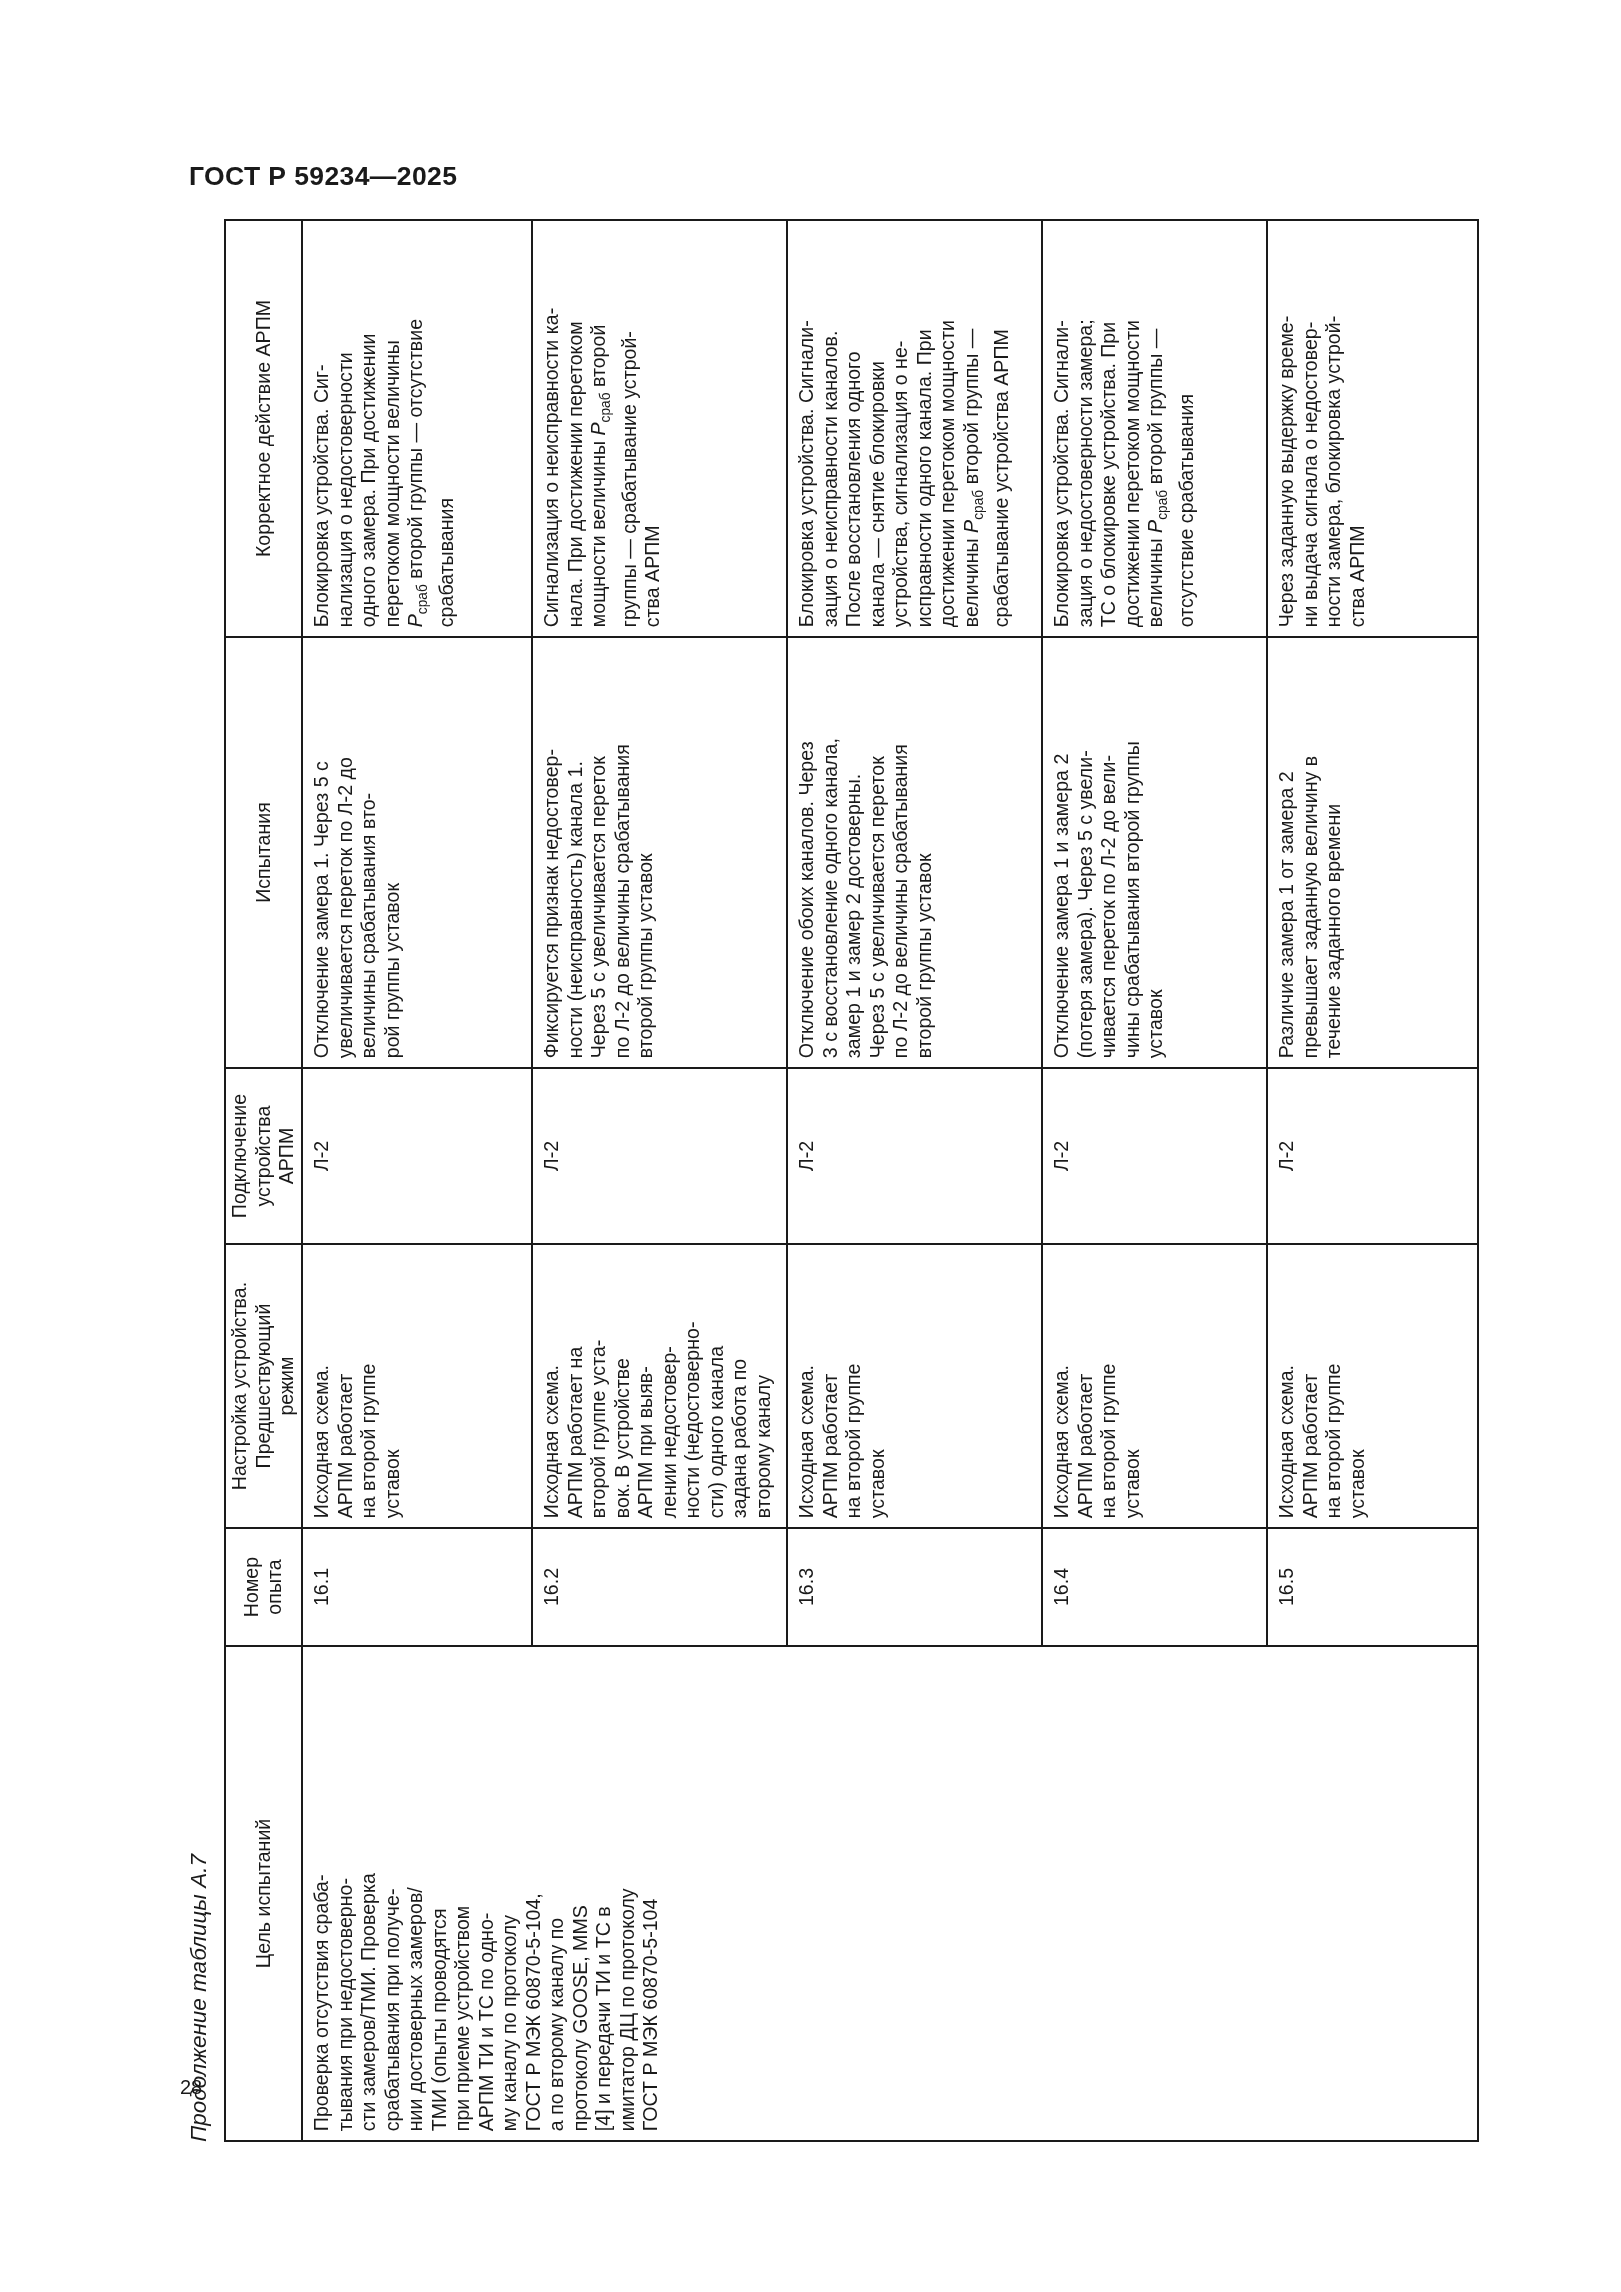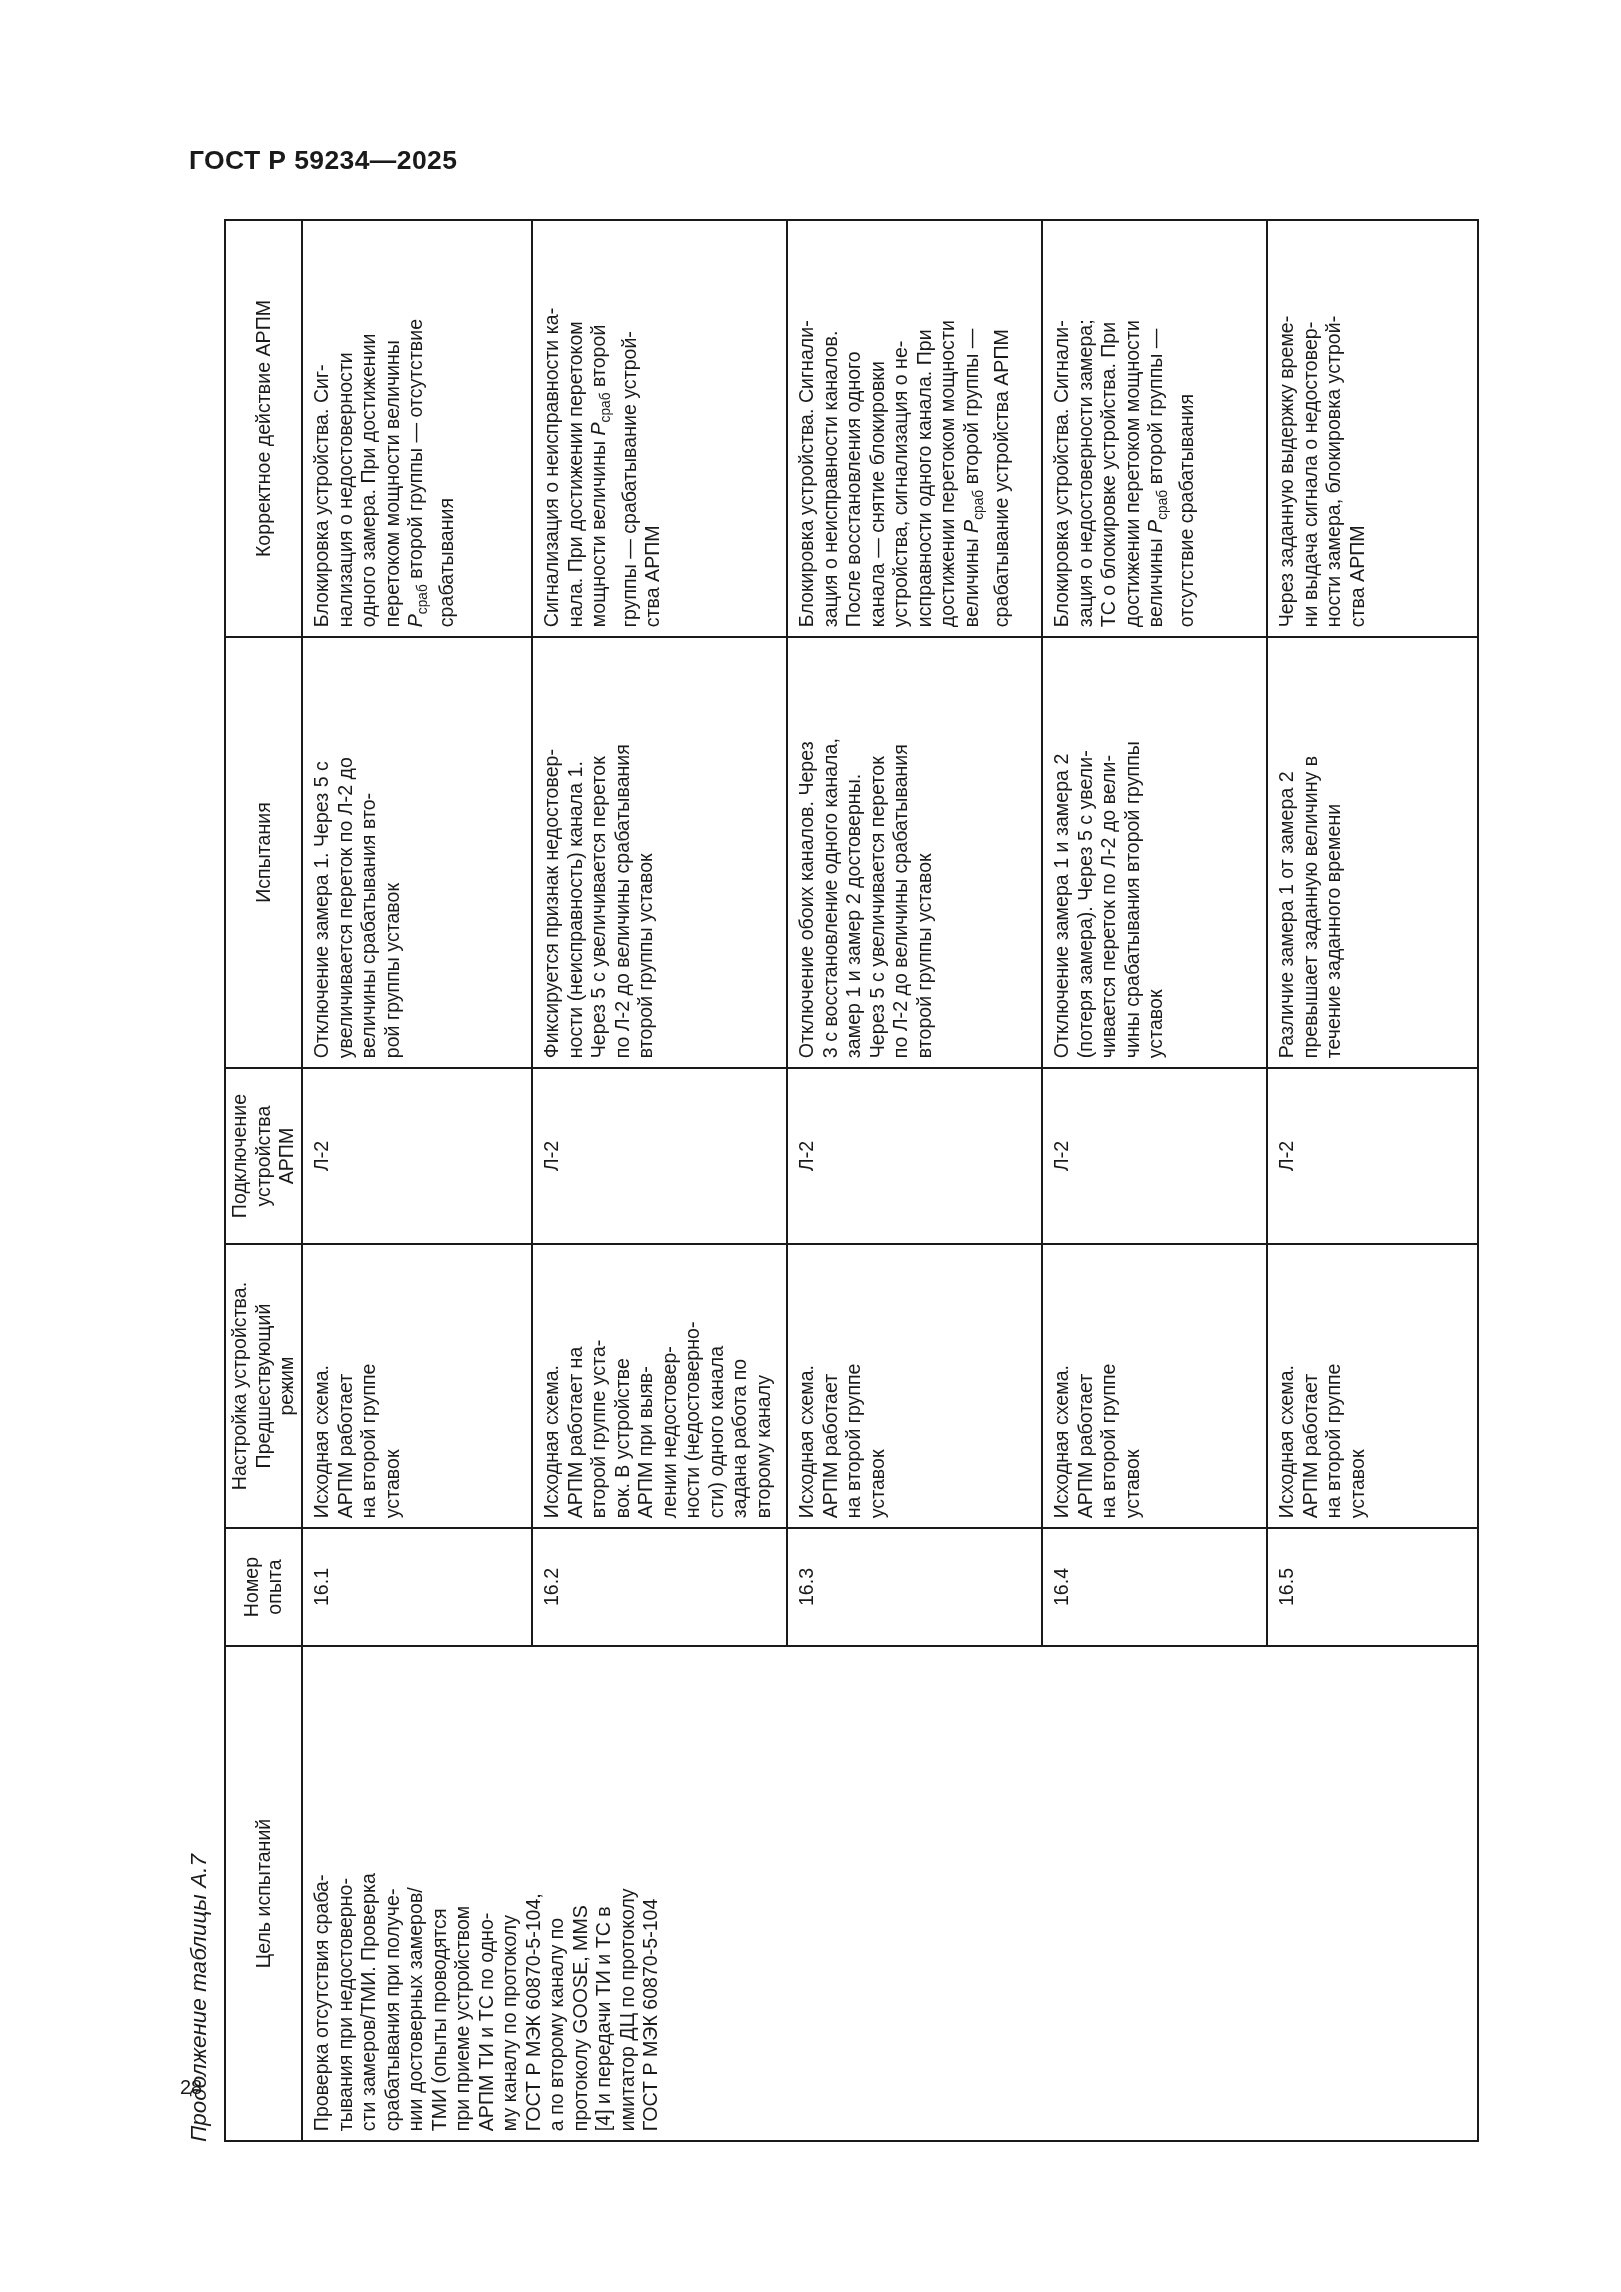--- a/index.html
+++ b/index.html
@@ -9,21 +9,21 @@
     width: 1621px;
     height: 2293px;
     background: #ffffff;
     font-family: "Liberation Sans", "DejaVu Sans", sans-serif;
     color: #1a1a1a;
     overflow: hidden;
   }
   .doc-header {
     position: absolute;
     left: 189px;
-    top: 145px;
+    top: 161px;
     font-weight: bold;
     font-size: 26.5px;
     letter-spacing: 0.4px;
   }
   .page-number {
     position: absolute;
     left: 180px;
     top: 2076px;
     font-size: 20px;
   }

